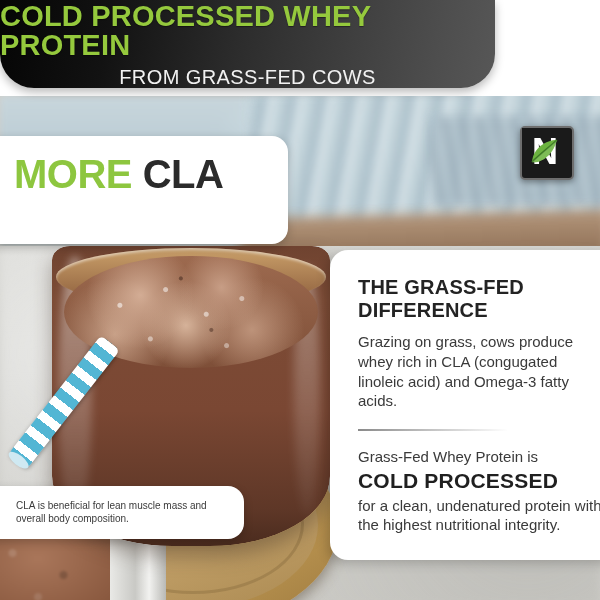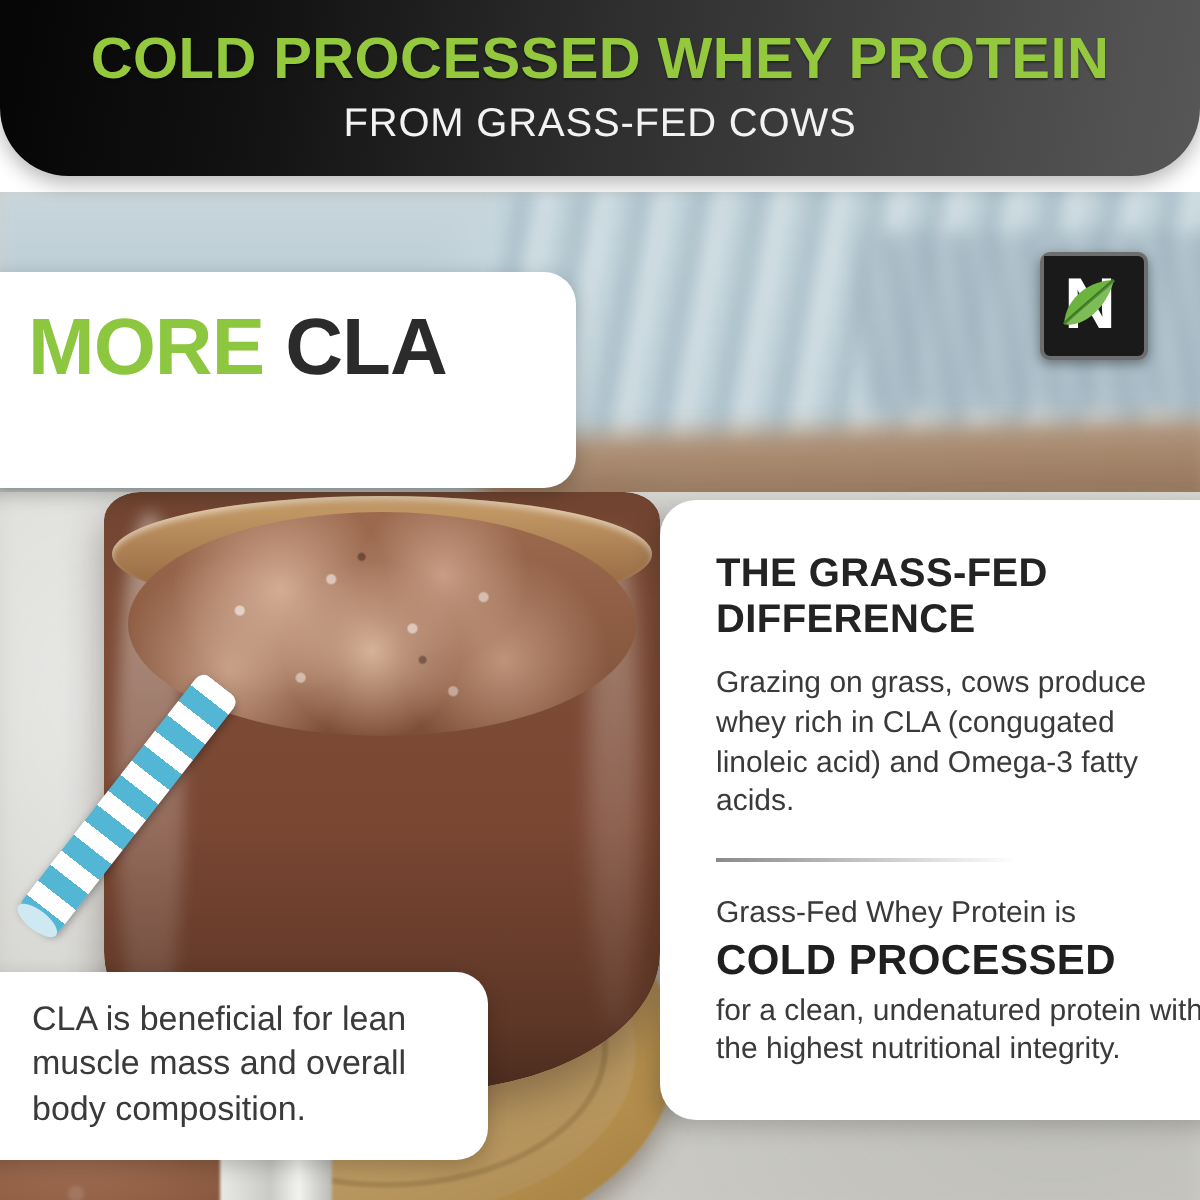--- a/index.html
+++ b/index.html
@@ -90,21 +90,21 @@
     filter:blur(.8px);}
   .cocoa-tex{position:absolute;inset:0;border-radius:inherit;
     background:
       radial-gradient(circle at 25% 30%, rgba(255,255,255,.14) 0 3px, rgba(255,255,255,0) 5px),
       radial-gradient(circle at 55% 50%, rgba(0,0,0,.18) 0 3px, rgba(0,0,0,0) 5px),
       radial-gradient(circle at 40% 70%, rgba(255,255,255,.12) 0 3px, rgba(255,255,255,0) 5px);}
   .scoop{position:absolute;left:110px;top:420px;width:56px;height:120px;border-radius:10px;
     background:linear-gradient(90deg,#e9e9e6,#c9c9c5 45%,#f2f2f0 70%,#b9b9b5);filter:blur(.7px);}
 
   
-  .header{position:absolute;left:0;top:0;width:600px;height:88px;
+  .header{position:absolute;left:0;top:0;width:495px;height:88px;
     border-radius:0 0 34px 34px;
     background:linear-gradient(100deg,#050505 0%,#121212 22%,#2c2c2c 48%,#3f3f3f 70%,#4e4e4e 88%,#575757 100%);
     box-shadow:0 4px 10px rgba(0,0,0,.28);
     display:flex;flex-direction:column;align-items:center;justify-content:center;}
   .header h1{margin:0;font-size:29px;font-weight:bold;letter-spacing:.2px;
     color:#95c93d;text-transform:uppercase;line-height:1;
     text-shadow:0 1px 1px rgba(0,0,0,.4);}
   .header h2{margin:7px 0 0 0;font-size:20px;font-weight:500;letter-spacing:.4px;
     color:#f2f2f2;text-transform:uppercase;line-height:1;}
 
@@ -137,21 +137,21 @@
   .panel .lead{margin:16px 0 0 0;font-size:15px;color:#3a3a3a;line-height:1.3;}
   .panel .strong{margin:2px 0 0 0;font-size:21px;font-weight:bold;color:#1f1f1f;
     letter-spacing:.2px;line-height:1.15;text-transform:uppercase;}
   .panel .tail{margin:3px 0 0 0;font-size:15px;color:#3a3a3a;line-height:1.3;}
 
   
   .caption{position:absolute;left:-28px;top:486px;width:272px;
     background:#ffffff;border-radius:16px;
     box-shadow:0 3px 10px rgba(0,0,0,.20);
     padding:13px 16px 14px 44px;box-sizing:border-box;}
-  .caption p{margin:0;font-size:17px;color:#3a3a3a;line-height:1.32;}
+  .caption p{margin:0;font-size:10px;color:#3a3a3a;line-height:1.32;}
 </style>
 </head>
 <body>
 
 <div id="poster">
 
   <div class="photo">
     <div class="ph-wall"></div>
     <div class="ph-cloth"></div>
     <div class="ph-cloth2"></div>

